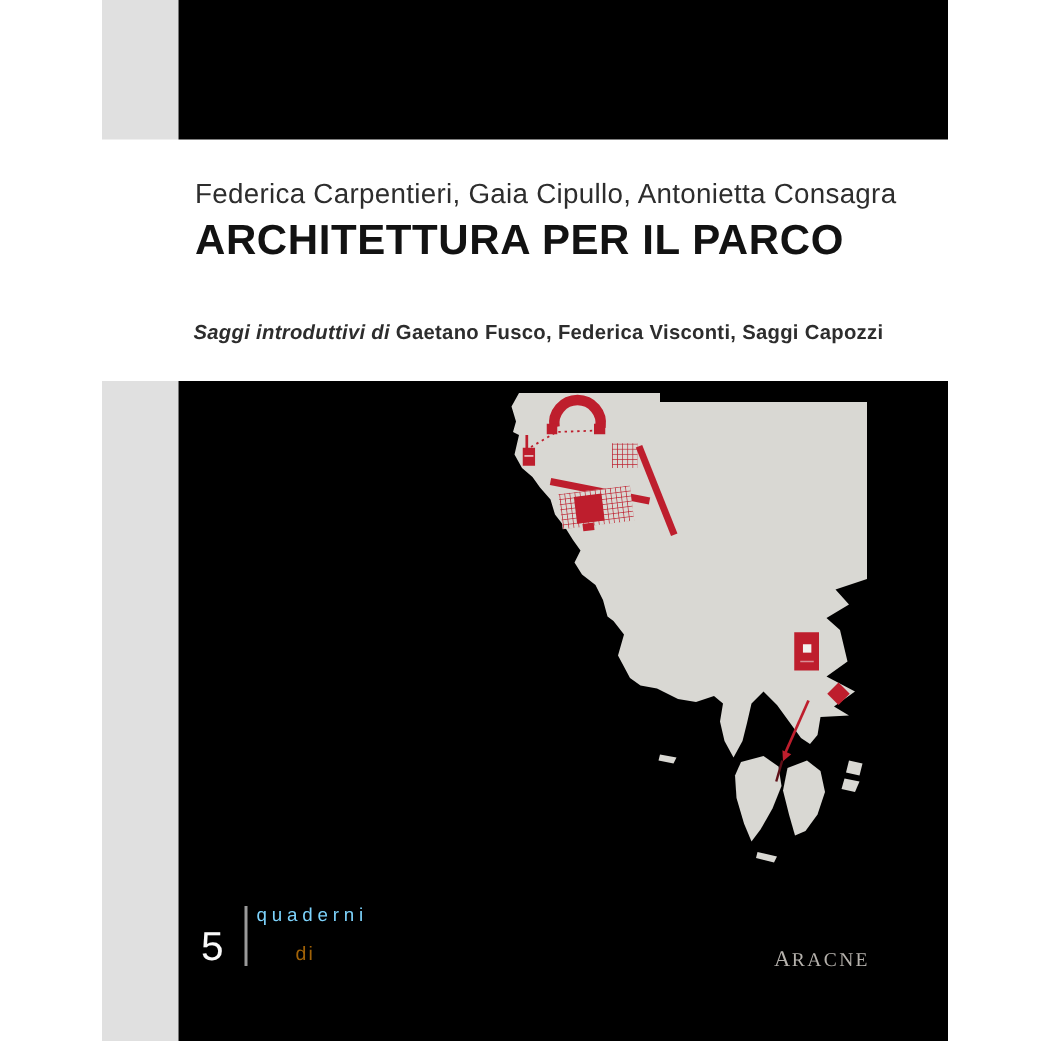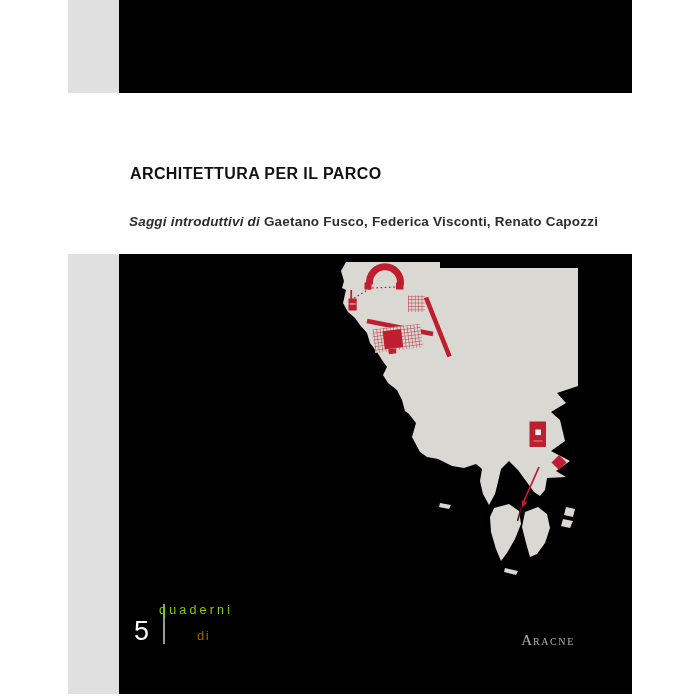--- a/index.html
+++ b/index.html
@@ -10,62 +10,63 @@
   .strip{position:absolute;left:68px;width:51px;background:#e0e0e0;}
   .strip.top{top:0;height:93px;}
   .strip.bottom{top:254px;height:440px;}
 
   
   .top-band{position:absolute;left:119px;top:0;width:513px;height:93px;background:#000;}
 
   
   .authors{position:absolute;left:130px;top:118px;font-size:18.5px;font-weight:400;
            color:#2d2d2d;letter-spacing:.2px;}
-  .title{position:absolute;left:130px;top:160px;font-size:16px;font-weight:700;
+  .title{position:absolute;left:130px;top:146px;font-size:28px;font-weight:700;
          color:#121212;letter-spacing:.4px;line-height:28.5px;margin:0;text-align:right;}
   .subtitle{position:absolute;left:129px;top:214px;font-size:13.5px;color:#2d2d2d;
             letter-spacing:.2px;}
   .subtitle em{font-style:italic;font-weight:700;}
   .subtitle .names{font-style:normal;font-weight:600;}
 
   
   .panel{position:absolute;left:119px;top:254px;width:513px;height:440px;background:#000;}
   .panel svg.map{position:absolute;left:0;top:0;width:513px;height:440px;display:block;}
 
   
   .series-logo{position:absolute;left:0;top:0;width:100%;height:100%;pointer-events:none;}
   .series-num{position:absolute;left:15px;top:364px;font-size:27px;font-weight:400;
               color:#fafafa;line-height:27px;}
   .series-bar{position:absolute;left:44px;top:350px;width:2.4px;height:40px;background:#9a9a9a;}
-  .series-w1{position:absolute;left:40px;top:349px;font-size:12.5px;letter-spacing:3.2px;
-             color:#84cc16;}
+  .series-w1{position:absolute;left:52px;top:349px;font-size:12.5px;letter-spacing:3.2px;
+             color:#7dd3fc;}
   .series-w2{position:absolute;left:78px;top:374px;font-size:13px;letter-spacing:1.5px;
              color:#a16207;}
   .series-w3{position:absolute;left:93px;top:350px;font-size:38px;line-height:40px;
              font-weight:300;color:#f2f2f2;letter-spacing:.5px;}
 
   
   .publisher{position:absolute;left:393px;top:377px;width:72px;text-align:center;
              font-family:"Liberation Serif",serif;color:#b5b1ac;white-space:nowrap;}
   .publisher .cap{font-size:15px;letter-spacing:1px;}
-  .publisher .rest{font-size:10px;letter-spacing:1.6px;}
+  .publisher .rest{font-size:13px;letter-spacing:1.6px;}
 </style>
 </head>
 <body>
 
 <div class="page">
 
   <div class="strip top"></div>
   <div class="top-band"></div>
   <div class="strip bottom"></div>
 
+  <div class="authors">Federica Carpentieri, Gaia Cipullo, Antonietta Consagra</div>
 
   <h1 class="title"><span>ARCHITETTURA PER IL PARCO</span><br></h1>
 
-  <div class="subtitle"><em>Saggi introduttivi di</em> <span class="names">Gaetano Fusco, Federica Visconti, Renato Capozzi</span></div>
+  <div class="subtitle"><em>Saggi introduttivi di</em> <span class="names">Gaetano Fusco, Federica Visconti, Saggi Capozzi</span></div>
 
   <div class="panel">
 
     <svg class="map" viewBox="119 254 513 440">
       <defs>
         <pattern id="redgrid" width="3.4" height="3.4" patternUnits="userSpaceOnUse">
           <rect width="3.4" height="3.4" fill="#d9d8d3"></rect>
           <path d="M0 0H3.4M0 0V3.4" stroke="#be1e2d" stroke-width="0.9" fill="none"></path>
         </pattern>
       </defs>

